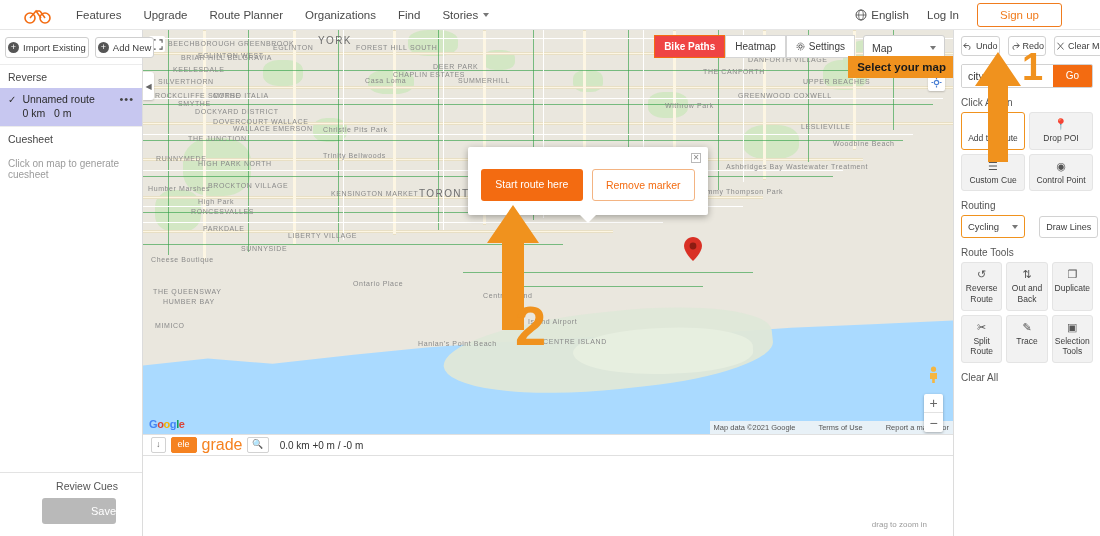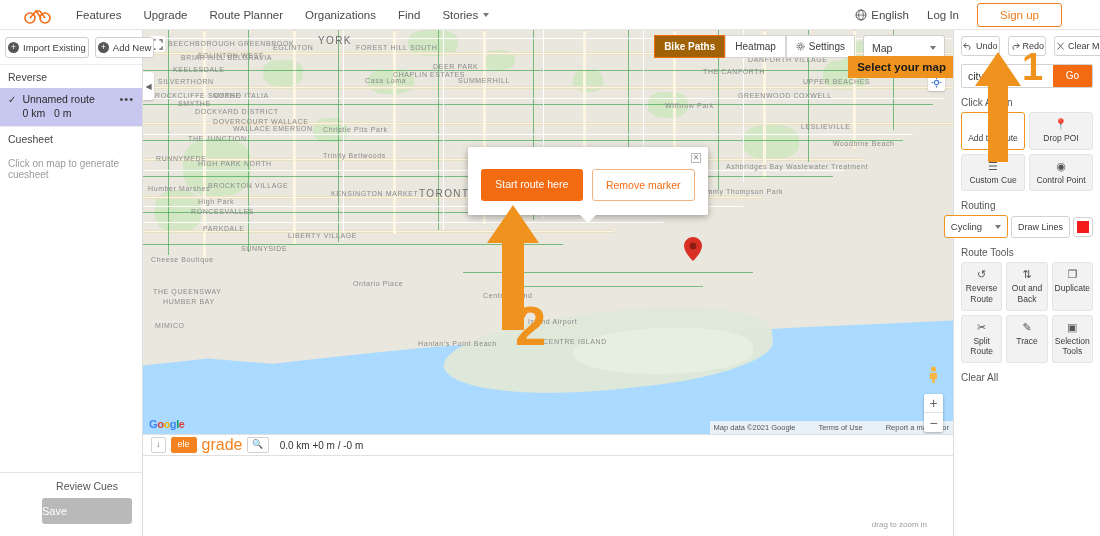--- a/index.html
+++ b/index.html
@@ -59,22 +59,22 @@
     cursor:pointer; position:relative;
   }
   #routeitem .ck{ color:#333; font-size:10px; margin-right:6px; margin-top:1px; }
   #routeitem .rname{ font-size:10.5px; color:#2b2b2b; }
   #routeitem .rstats{ font-size:10.5px; color:#2b2b2b; margin-top:2px; }
   #routeitem .dots{ position:absolute; right:8px; top:5px; font-size:11px; color:#444; letter-spacing:1px; }
   #cuetext{ font-size:10px; color:#9b9b9b; padding:8px 8px; }
   #leftfoot{ position:absolute; bottom:0; left:0; width:142px; border-top:1px solid #e3e3e3; background:#fff;padding-left:32px; }
   #reviewcues{ text-align:center; font-size:10.5px; color:#555; padding:7px 0 6px 0; }
   #savebtn{
-    display:block; margin:0 10px 12px 10px; background:#b9b9b9; color:#fff;
-    text-align:left; padding:7px 0; border-radius:3px; font-size:11px; cursor:pointer;
+    display:block; margin:0 26px 12px 10px; background:#b9b9b9; color:#fff;
+    text-align:right; padding:7px 0; border-radius:3px; font-size:11px; cursor:pointer;
   }
 
   
   #map{
     position:absolute; top:30px; left:143px; width:810px; height:404px;
     overflow:hidden; background:#eae7de;
   }
   #mapcanvas{ position:absolute; inset:0; }
   #water{
     position:absolute; left:0; bottom:0; width:810px; height:180px;
@@ -101,21 +101,21 @@
   }
   .maplabel.big{ font-size:10px; color:#6e6e6e; letter-spacing:1.4px; }
   .maplabel.mid{ font-size:8px; color:#7d7d7d; letter-spacing:1px; }
 
   
   #maptop{ position:absolute; top:5px; right:8px; display:flex; align-items:flex-start; z-index:12; }
   .mtbtn{
     background:#fff; border:1px solid #d5d5d5; font-size:10px; padding:5px 9px;
     cursor:pointer; color:#3c3c3c; display:flex; align-items:center; gap:4px; white-space:nowrap;
   }
-  .mtbtn.active{ background:#a16207; color:#fff; border-color:#f36b11; font-weight:bold; }
+  .mtbtn.active{ background:#ef4444; color:#fff; border-color:#f36b11; font-weight:bold; }
   #mapsel{
     margin-left:8px; background:#fff; border:1px solid #cfcfcf; border-radius:3px;
     width:82px; padding:6px 8px; font-size:10.5px; display:flex; align-items:center;
     justify-content:space-between; cursor:pointer;
   }
   #callout{
     position:absolute; top:26px; right:-2px; background:#f0921e; color:#1a1a1a;
     font-size:11.5px; font-weight:bold; padding:5px 9px; white-space:nowrap; z-index:13;
   }
   #fullscreen{
@@ -217,21 +217,21 @@
   #gobtn{ background:#f36b11; color:#fff; font-size:10px; padding:5px 13px; cursor:pointer; }
   .rhd{ font-size:10px; color:#555; margin:9px 0 4px 0; }
   .grid2{ display:grid; grid-template-columns:1fr 1fr; gap:4px; }
   .grid3{ display:grid; grid-template-columns:1fr 1fr 1fr; gap:4px; }
   .tile{
     background:#f2f2f2; border:1px solid #e4e4e4; border-radius:3px; text-align:center;
     padding:6px 1px 5px 1px; font-size:8.5px; color:#3c3c3c; cursor:pointer; line-height:1.25;
   }
   .tile.sel{ background:#fff; border:1px solid #f0921e; }
   .tile .ti{ display:block; font-size:11px; color:#555; margin-bottom:3px; line-height:1; }
-  #routingrow{ display:flex; align-items:center; gap:3px;justify-content:flex-end; }
+  #routingrow{ display:flex; align-items:center; gap:14px; }
   #cyclingsel{
     border:1px solid #f0921e; border-radius:3px; background:#fff; font-size:9.5px;
     padding:5px 6px; display:flex; align-items:center; gap:8px; cursor:pointer; color:#3c3c3c;
   }
   #drawlines{
     border:1px solid #d2d2d2; border-radius:3px; background:#fff; font-size:9px;
     padding:5px 6px; cursor:pointer; color:#3c3c3c; white-space:nowrap;
   }
   #swatchbox{
     border:1px solid #d2d2d2; border-radius:3px; background:#fff; padding:3px; cursor:pointer;

